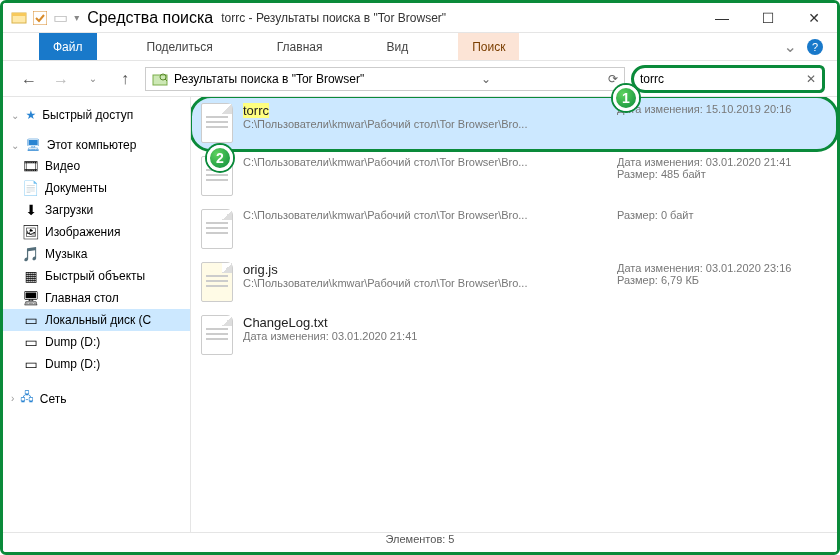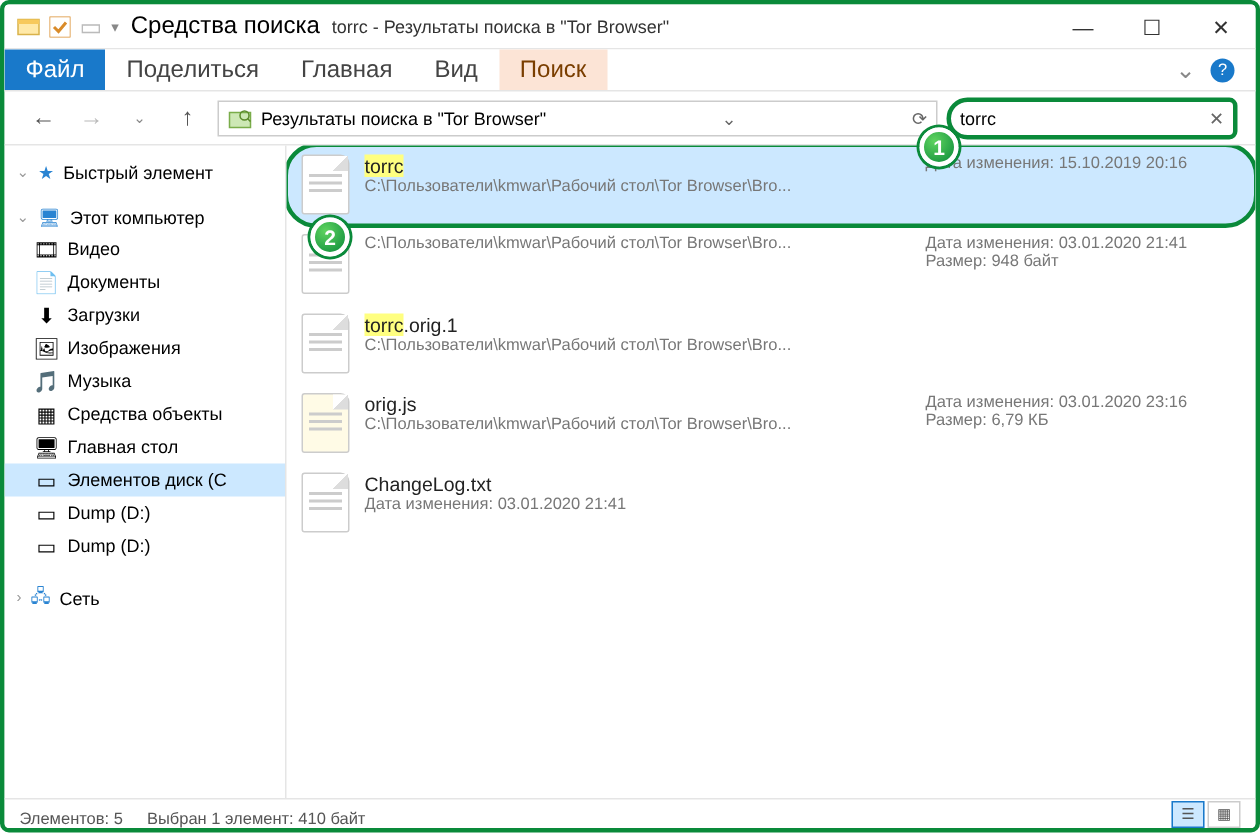--- a/index.html
+++ b/index.html
@@ -9,21 +9,21 @@
 
 .titlebar { height: 30px; display: flex; align-items: center; background: #fff; border-bottom: 1px solid #e5e5e5; }
 .titlebar .qat { display: flex; align-items: center; gap: 6px; padding: 0 8px; }
 .qat-icon { width: 16px; height: 16px; }
 .title { flex: 1; font-size: 12px; color: #333; padding-left: 8px; }
 .winbtns { display: flex; }
 .winbtn { width: 46px; height: 30px; display: flex; align-items: center; justify-content: center; font-size: 14px; color: #333; }
 
 
 .ribbon { height: 28px; display: flex; align-items: stretch; background: #fff; border-bottom: 1px solid #e5e5e5; position: relative; }
-.ribbon .tab { padding: 1px 14px; font-size: 16px; display: flex; align-items: center; color: #444; }
+.ribbon .tab { padding: 1px 14px; font-size: 12px; display: flex; align-items: center; color: #444; margin-left: 36px; }
 .ribbon .tab.file { background: #1979ca; color: #fff; }
 .ribbon .tab.search-ctx { background: #fce4d6; color: #7a3e00; position: relative; }
 .ribbon .right { margin-left: auto; display: flex; align-items: center; gap: 10px; padding-right: 14px; color: #666; }
 
 
 .navbar { height: 36px; display: flex; align-items: center; gap: 8px; padding: 0 14px; border-bottom: 1px solid #e5e5e5; }
 .navbtn { width: 24px; height: 24px; display:flex; align-items:center; justify-content:center; color:#555; font-size: 16px; }
 .navbtn.disabled { color: #bbb; }
 .address { flex:1; height: 24px; border:1px solid #ccc; display:flex; align-items:center; padding:0 6px; font-size:12px; gap:6px; }
 .address .folder-ic { width:16px; height:16px; }
@@ -50,21 +50,21 @@
 .row .file-ic.txt .lines, .row .file-ic .lines { position:absolute; top:12px; left:4px; right:4px; }
 .row .file-ic .lines span { display:block; height:2px; background:#ccc; margin-bottom:3px; }
 .row .main { flex:1; min-width:0; }
 .row .name { font-size:13px; color:#222; }
 .row .name .hl { background:#ffff80; }
 .row .path { font-size:11px; color:#777; white-space:nowrap; overflow:hidden; text-overflow:ellipsis; max-width:340px; }
 .row .meta { width:210px; font-size:11px; color:#777; text-align:left; }
 .row .meta .line { white-space:nowrap; }
 
 
-.status { height:20px; border-top:1px solid #e5e5e5; display:flex; align-items:flex-end; padding:0 10px; font-size:11px; color:#555; gap:16px; }
+.status { height:20px; border-top:1px solid #e5e5e5; display:flex; align-items:center; padding:0 10px; font-size:11px; color:#555; gap:16px;flex-direction:column; }
 .status .viewbtns { margin-left:auto; display:flex; gap:2px; }
 .status .viewbtn { width:22px; height:18px; border:1px solid #ccc; display:flex; align-items:center; justify-content:center; font-size:10px; }
 .status .viewbtn.active { background:#cce8ff; border-color:#1979ca; }
 
 
 .badge { position:absolute; width:26px; height:26px; border-radius:50%; background:radial-gradient(circle at 35% 30%, #5fd35f, #0a8a3a); border:3px solid #fff; box-shadow:0 0 0 2px #0a8a3a; color:#fff; font-weight:bold; font-size:14px; display:flex; align-items:center; justify-content:center; z-index:50; }
 .badge1 { top: 82px; left: 610px; }
 .badge2 { top: 142px; left: 204px; }
 .row.selected.outlined { outline:3px solid #0a8a3a; outline-offset:-1px; border-radius:20px; }
 .searchbox.outlined { outline:3px solid #0a8a3a; outline-offset:-1px; border-radius:14px 4px 4px 14px; }
@@ -139,21 +139,21 @@
       <input value="torrc" style="">
       <span class="clear">✕</span>
     </div>
   </div>
 
   <div class="body">
     <div class="sidebar">
       <div class="sb-group">
         <span class="chev">⌄</span>
         <span class="ic ic-star">★</span>
-        <span>Быстрый элемент</span>
+        <span>Быстрый доступ</span>
       </div>
       <div class="sb-spacer"></div>
       <div class="sb-group">
         <span class="chev">⌄</span>
         <span class="ic ic-monitor">🖥</span>
         <span>Этот компьютер</span>
       </div>
       <div id="sb-items">
           <div class="sb-item">
             <span class="ic">🎞</span>
@@ -170,29 +170,29 @@
           <div class="sb-item">
             <span class="ic">🖼</span>
             <span>Изображения</span>
           </div>
           <div class="sb-item">
             <span class="ic">🎵</span>
             <span>Музыка</span>
           </div>
           <div class="sb-item">
             <span class="ic">▦</span>
-            <span>Средства объекты</span>
+            <span>Быстрый объекты</span>
           </div>
           <div class="sb-item">
             <span class="ic">🖥</span>
             <span>Главная стол</span>
           </div>
           <div class="sb-item selected">
             <span class="ic">▭</span>
-            <span>Элементов диск (C</span>
+            <span>Локальный диск (C</span>
           </div>
           <div class="sb-item">
             <span class="ic">▭</span>
             <span>Dump (D:)</span>
           </div>
           <div class="sb-item">
             <span class="ic">▭</span>
             <span>Dump (D:)</span>
           </div>
         </div>
@@ -227,36 +227,36 @@
               <span></span>
               <span></span>
               <span></span>
             </div>
           </div>
     <div class="main">
       <div class="path">C:\Пользователи\kmwar\Рабочий стол\Tor Browser\Bro...</div>
     </div>
     <div class="meta">
             <div class="line">Дата изменения: 03.01.2020 21:41</div>
-            <div class="line">Размер: 948 байт</div>
+            <div class="line">Размер: 485 байт</div>
           </div>
         </div>
         <div class="row">
     <div class="file-ic">
             <div class="lines">
               <span></span>
               <span></span>
               <span></span>
             </div>
           </div>
     <div class="main">
-      <div class="name"><span class="hl">torrc</span>.orig.1</div>
       <div class="path">C:\Пользователи\kmwar\Рабочий стол\Tor Browser\Bro...</div>
     </div>
     <div class="meta">
+            <div class="line">Размер: 0 байт</div>
           </div>
         </div>
         <div class="row">
     <div class="file-ic js">
             <div class="lines">
               <span></span>
               <span></span>
               <span></span>
             </div>
           </div>

